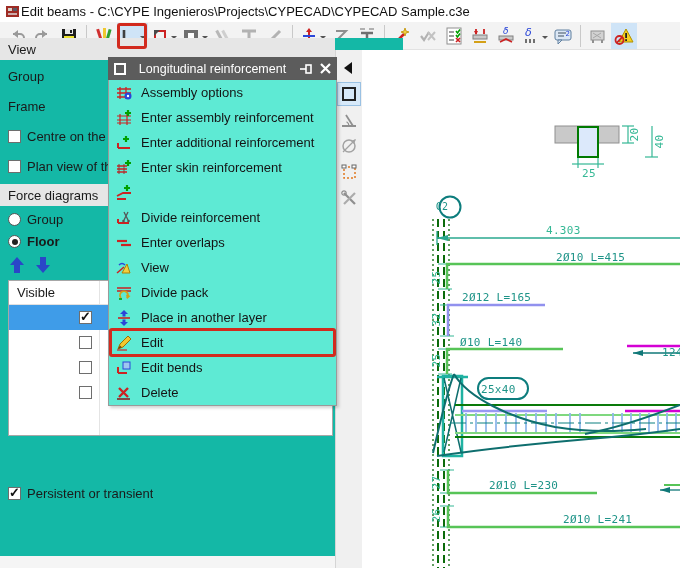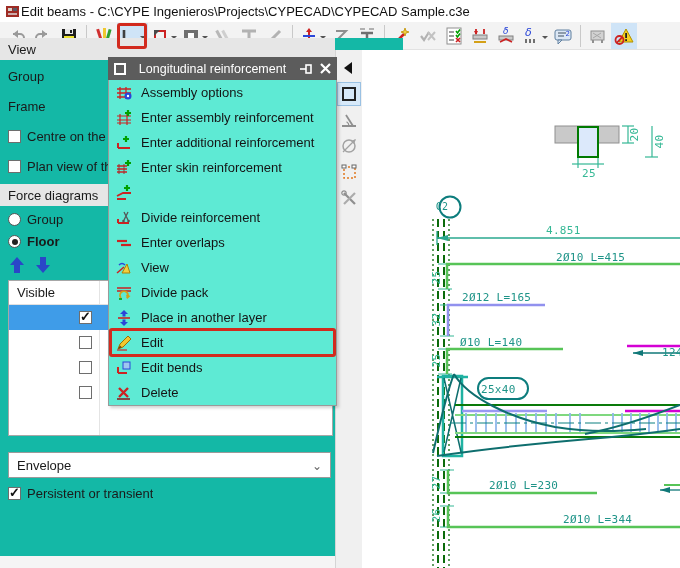--- a/index.html
+++ b/index.html
@@ -279,24 +279,20 @@
     <div class="vrow" style="top:74px">
         <span class="cb"></span>
         <span class="frag">M</span>
       </div>
     <div class="vrow" style="top:99px">
         <span class="cb"></span>
         <span class="frag">N</span>
       </div>
   </div>
 
-  <div class="combo">
-    <span>Envelope</span>
-    <span class="chev">⌄</span>
-  </div>
   <div class="cbrow" style="left:8px;top:448px">
       <span class="cb on"></span>
       <span>Persistent or transient</span>
     </div>
 </div>
 
 <div class="strip">
   <span class="sbtn" style="margin-top:6px">
       <svg width="18" height="18" viewBox="0 0 18 18">
         <polygon points="12,3 4,9 12,15" fill="#111"></polygon>
@@ -399,32 +395,32 @@
 
     <path d="M448,470 V493 H597" stroke="#57c457" stroke-width="2.5" fill="none"></path>
     <line x1="664" y1="485" x2="680" y2="485" stroke="#57c457" stroke-width="2"></line>
     <line x1="660" y1="490" x2="680" y2="490" stroke="#107878" stroke-width="1.3"></line>
     <polygon points="660,490 670,487 670,493" fill="#107878"></polygon>
     <path d="M448,506 V527 H680" stroke="#57c457" stroke-width="2.5" fill="none"></path>
   </svg>
 
   
   <span class="dtxt ctr" style="left:72px;top:151px;width:16px;font-size:10px">C2</span>
-  <span class="dtxt mint" style="left:184px;top:174px">4.851</span>
+  <span class="dtxt mint" style="left:184px;top:174px">4.303</span>
   <span class="dtxt" style="left:194px;top:201px">2Ø10 L=415</span>
   <span class="dtxt mint vtext" style="left:65px;top:221px">25</span>
   <span class="dtxt" style="left:100px;top:241px">2Ø12 L=165</span>
   <span class="dtxt mint vtext" style="left:65px;top:263px">32</span>
   <span class="dtxt" style="left:98px;top:286px">Ø10 L=140</span>
   <span class="dtxt mint vtext" style="left:65px;top:304px">25</span>
   <span class="dtxt" style="left:300px;top:296px">124</span>
   <span class="dtxt ctr" style="left:119px;top:333px;width:22px">25x40</span>
   <span class="dtxt" style="left:127px;top:429px">2Ø10 L=230</span>
   <span class="dtxt mint vtext" style="left:65px;top:426px">27</span>
-  <span class="dtxt" style="left:201px;top:463px">2Ø10 L=344</span>
+  <span class="dtxt" style="left:201px;top:463px">2Ø10 L=241</span>
   <span class="dtxt mint vtext" style="left:65px;top:459px">26</span>
   <span class="dtxt mint ctr" style="left:216px;top:117px;width:22px">25</span>
   <span class="dtxt mint vtext" style="left:263px;top:78px">20</span>
   <span class="dtxt mint vtext" style="left:288px;top:85px">40</span>
 </div>
 
 <div class="menu">
   <div class="menu-title">
     <svg width="12" height="12" viewBox="0 0 12 12">
         <rect x="1" y="1" width="10" height="10" fill="none" stroke="#fff" stroke-width="2"></rect>

